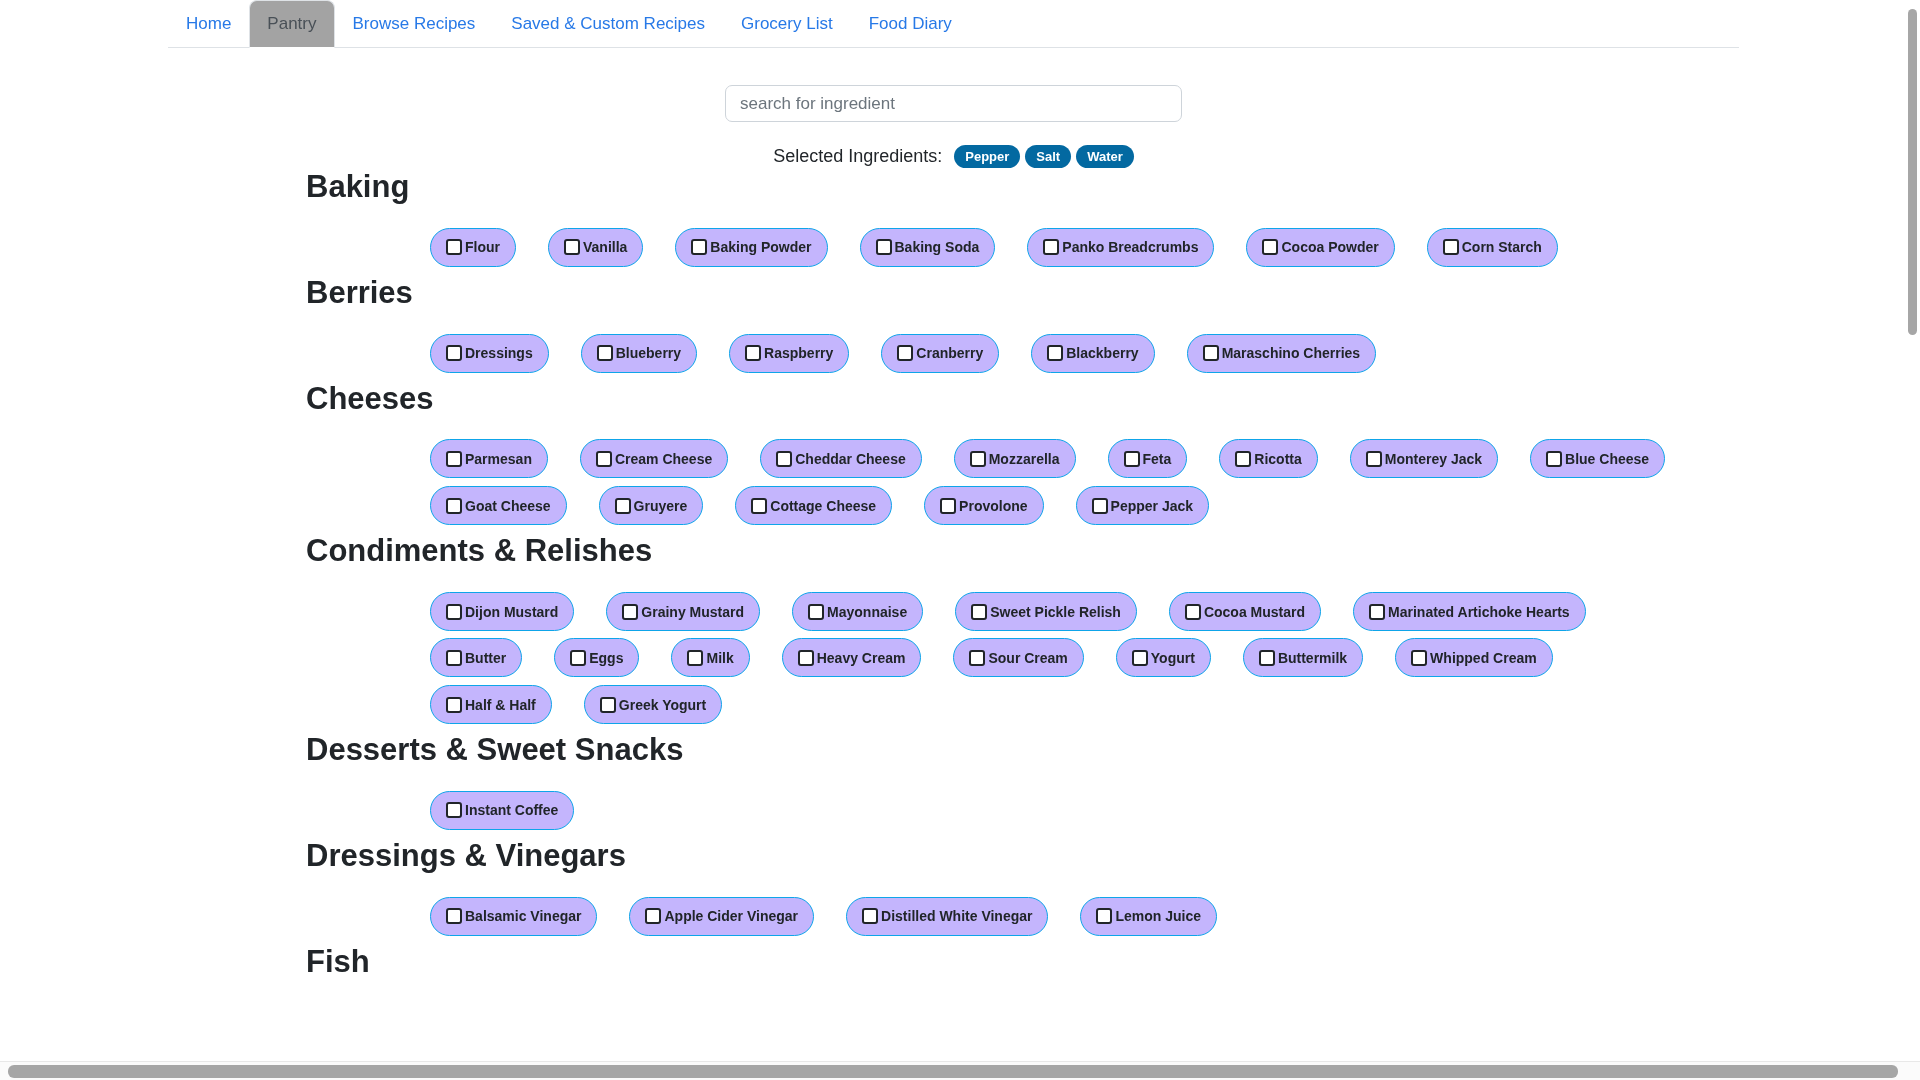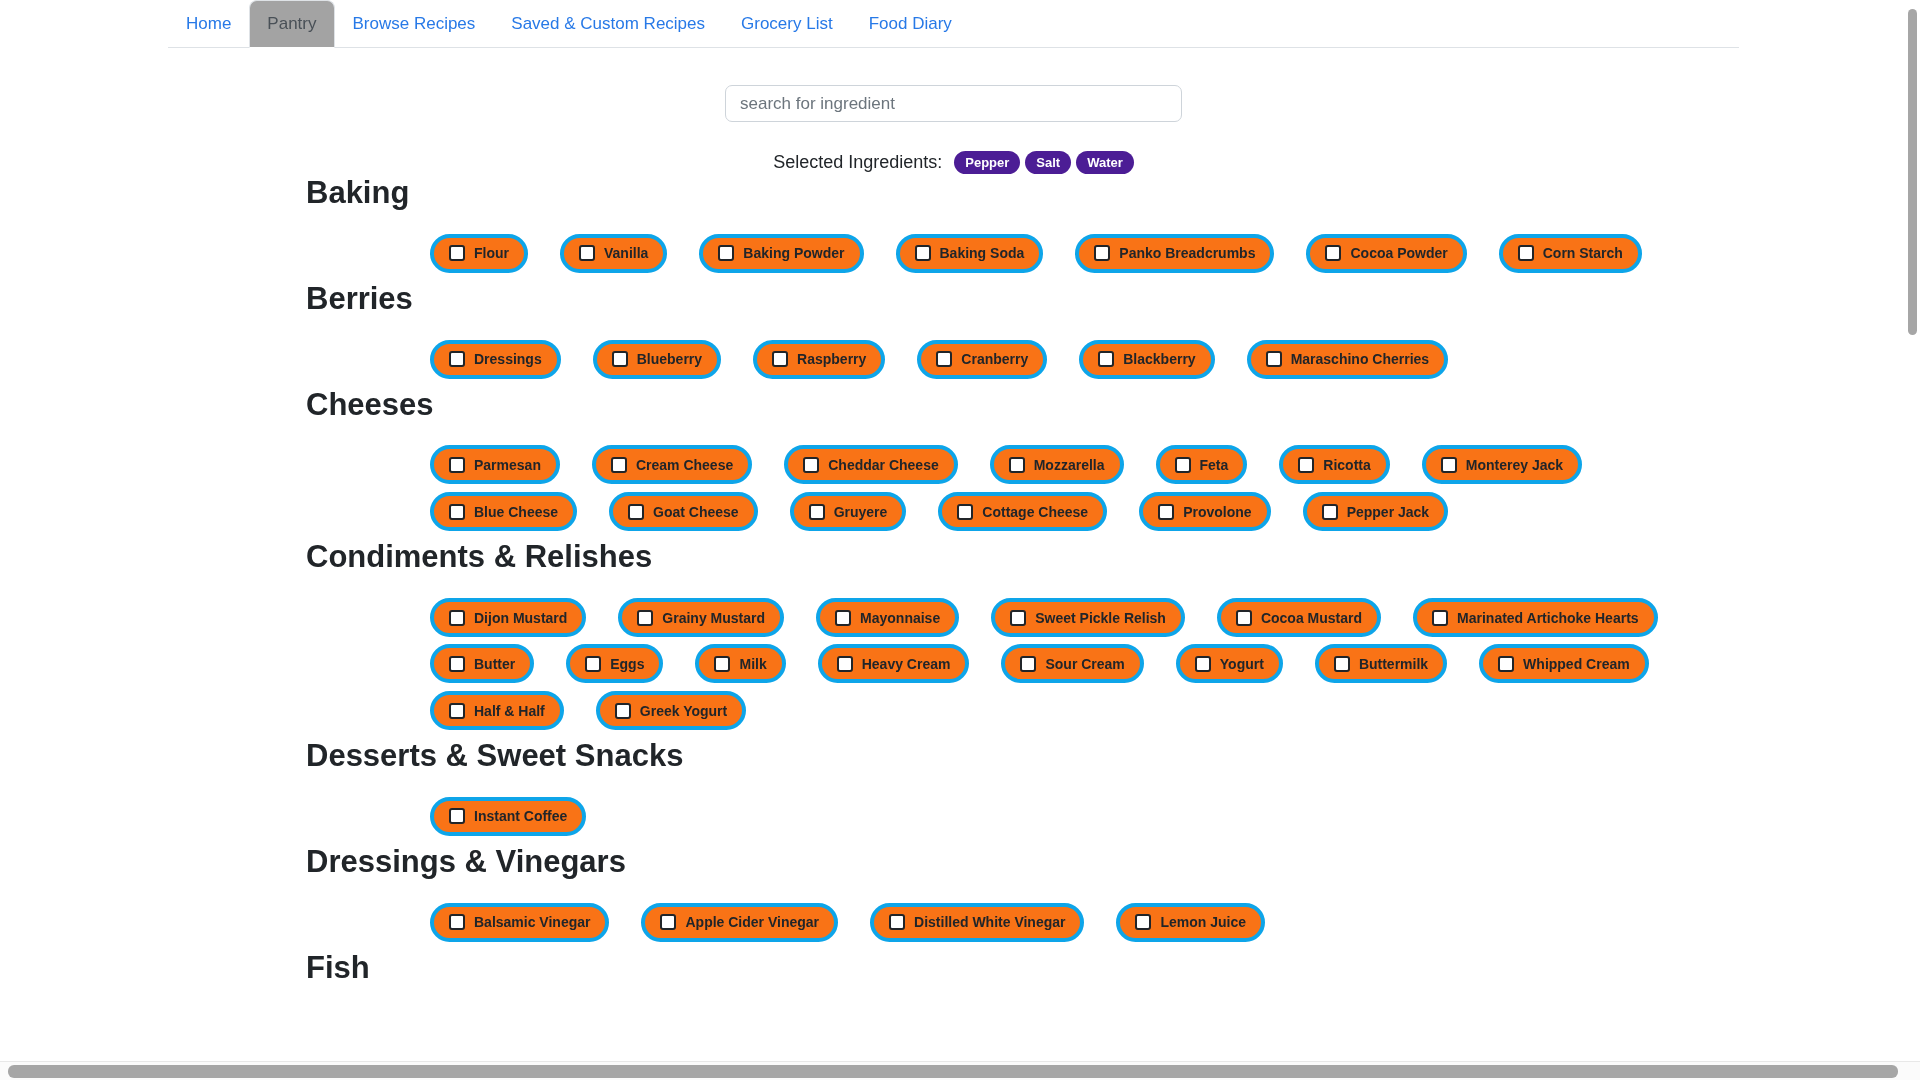--- a/index.html
+++ b/index.html
@@ -27,46 +27,46 @@
   .search {
     width: 457px; height: 37px; padding: 0 14px;
     border: 1px solid #ced4da; border-radius: 7px;
     font-size: 17px; font-family: inherit; color: #212529; outline: none;
   }
   .search::placeholder { color: #6c757d; }
 
   
   .selected-row {
     display: flex; justify-content: center; align-items: center;
-    margin-top: 29px; height: 22px; font-size: 18px; color: #212529;
+    margin-top: 23px; height: 22px; font-size: 18px; color: #212529;
   }
   .badges { display: inline-flex; margin-left: 7px; }
   .badge {
     display: inline-flex; align-items: center;
-    background: #4c1d95; color: #ffffff;
+    background: #0369a1; color: #ffffff;
     font-size: 13px; font-weight: bold;
     padding: 4px 11px; border-radius: 50rem; margin-left: 5px;
     cursor: pointer;
   }
 
   
   .category { padding-left: 138px; margin-bottom: 2px; }
   .cat-heading {
     font-size: 31px; font-weight: bold; color: #212529;
     margin: 1px 0 21px 0; line-height: 1.25;
   }
   .ingredient-row {
     display: flex; flex-wrap: wrap; align-items: flex-start;
     column-gap: 32px; row-gap: 8px;
     margin-left: 124px; width: 1240px; margin-bottom: 7px;
   }
   .ingredient-btn {
-    display: inline-flex; align-items: center; gap: 9px;
+    display: inline-flex; align-items: center; gap: 3px;
     height: 39px; padding: 0 15px;
-    background: #f97316; border: 4px solid #0ea5e9; border-radius: 20px;
+    background: #c4b5fd; border: 1px solid #0ea5e9; border-radius: 20px;
     cursor: pointer; font-family: inherit;
   }
   .checkbox {
     width: 16px; height: 16px; flex: 0 0 16px;
     background: #ffffff; border: 2px solid #212529; border-radius: 3px;
   }
   .ing-label { font-size: 14px; font-weight: bold; color: #212529; white-space: nowrap; }
 
   
   .hscroll-track {

